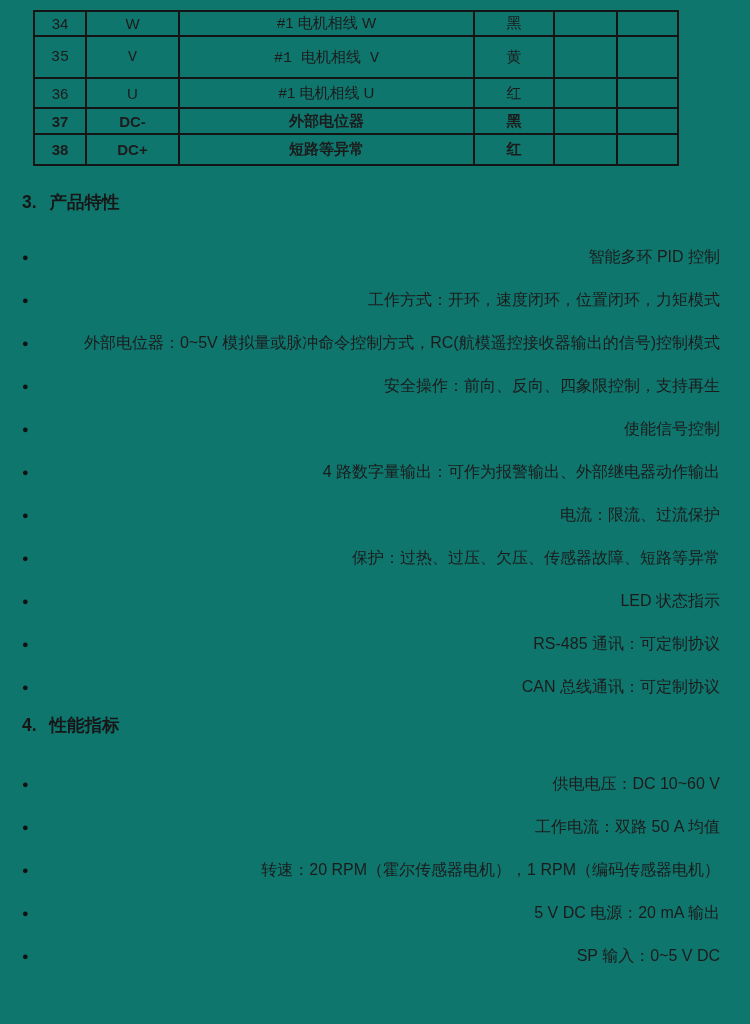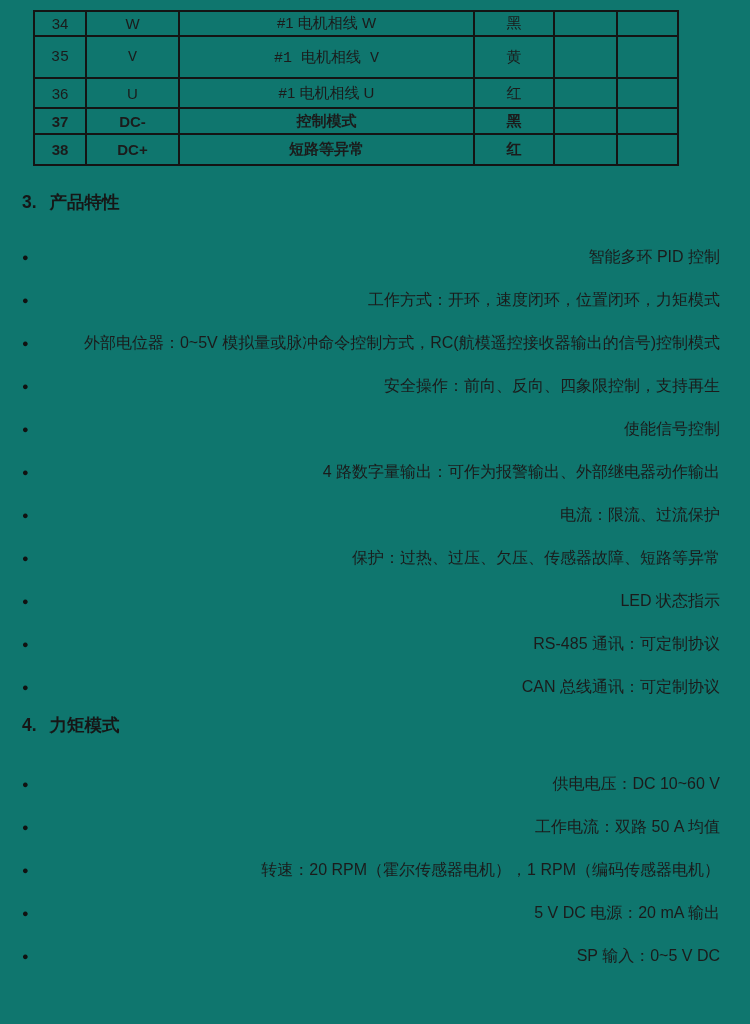--- a/index.html
+++ b/index.html
@@ -98,21 +98,21 @@
         <td>36</td>
         <td>U</td>
         <td>#1 电机相线 U</td>
         <td>红</td>
         <td></td>
         <td></td>
       </tr>
       <tr class="r3">
         <td>37</td>
         <td>DC-</td>
-        <td>控制模式</td>
+        <td>外部电位器</td>
         <td>黑</td>
         <td></td>
         <td></td>
       </tr>
       <tr class="r4">
         <td>38</td>
         <td>DC+</td>
         <td>短路等异常</td>
         <td>红</td>
         <td></td>
@@ -170,21 +170,21 @@
         <span class="btext">RS-485 通讯：可定制协议</span>
       </li>
       <li class="bullet">
         <span class="marker">●</span>
         <span class="btext">CAN 总线通讯：可定制协议</span>
       </li>
     </ul>
 
     <h2 class="heading h4">
       <span class="num">4.</span>
-      <span>力矩模式</span>
+      <span>性能指标</span>
     </h2>
 
     <ul class="bullets">
       <li class="bullet">
         <span class="marker">●</span>
         <span class="btext">供电电压：DC 10~60 V</span>
       </li>
       <li class="bullet">
         <span class="marker">●</span>
         <span class="btext">工作电流：双路 50 A 均值</span>

